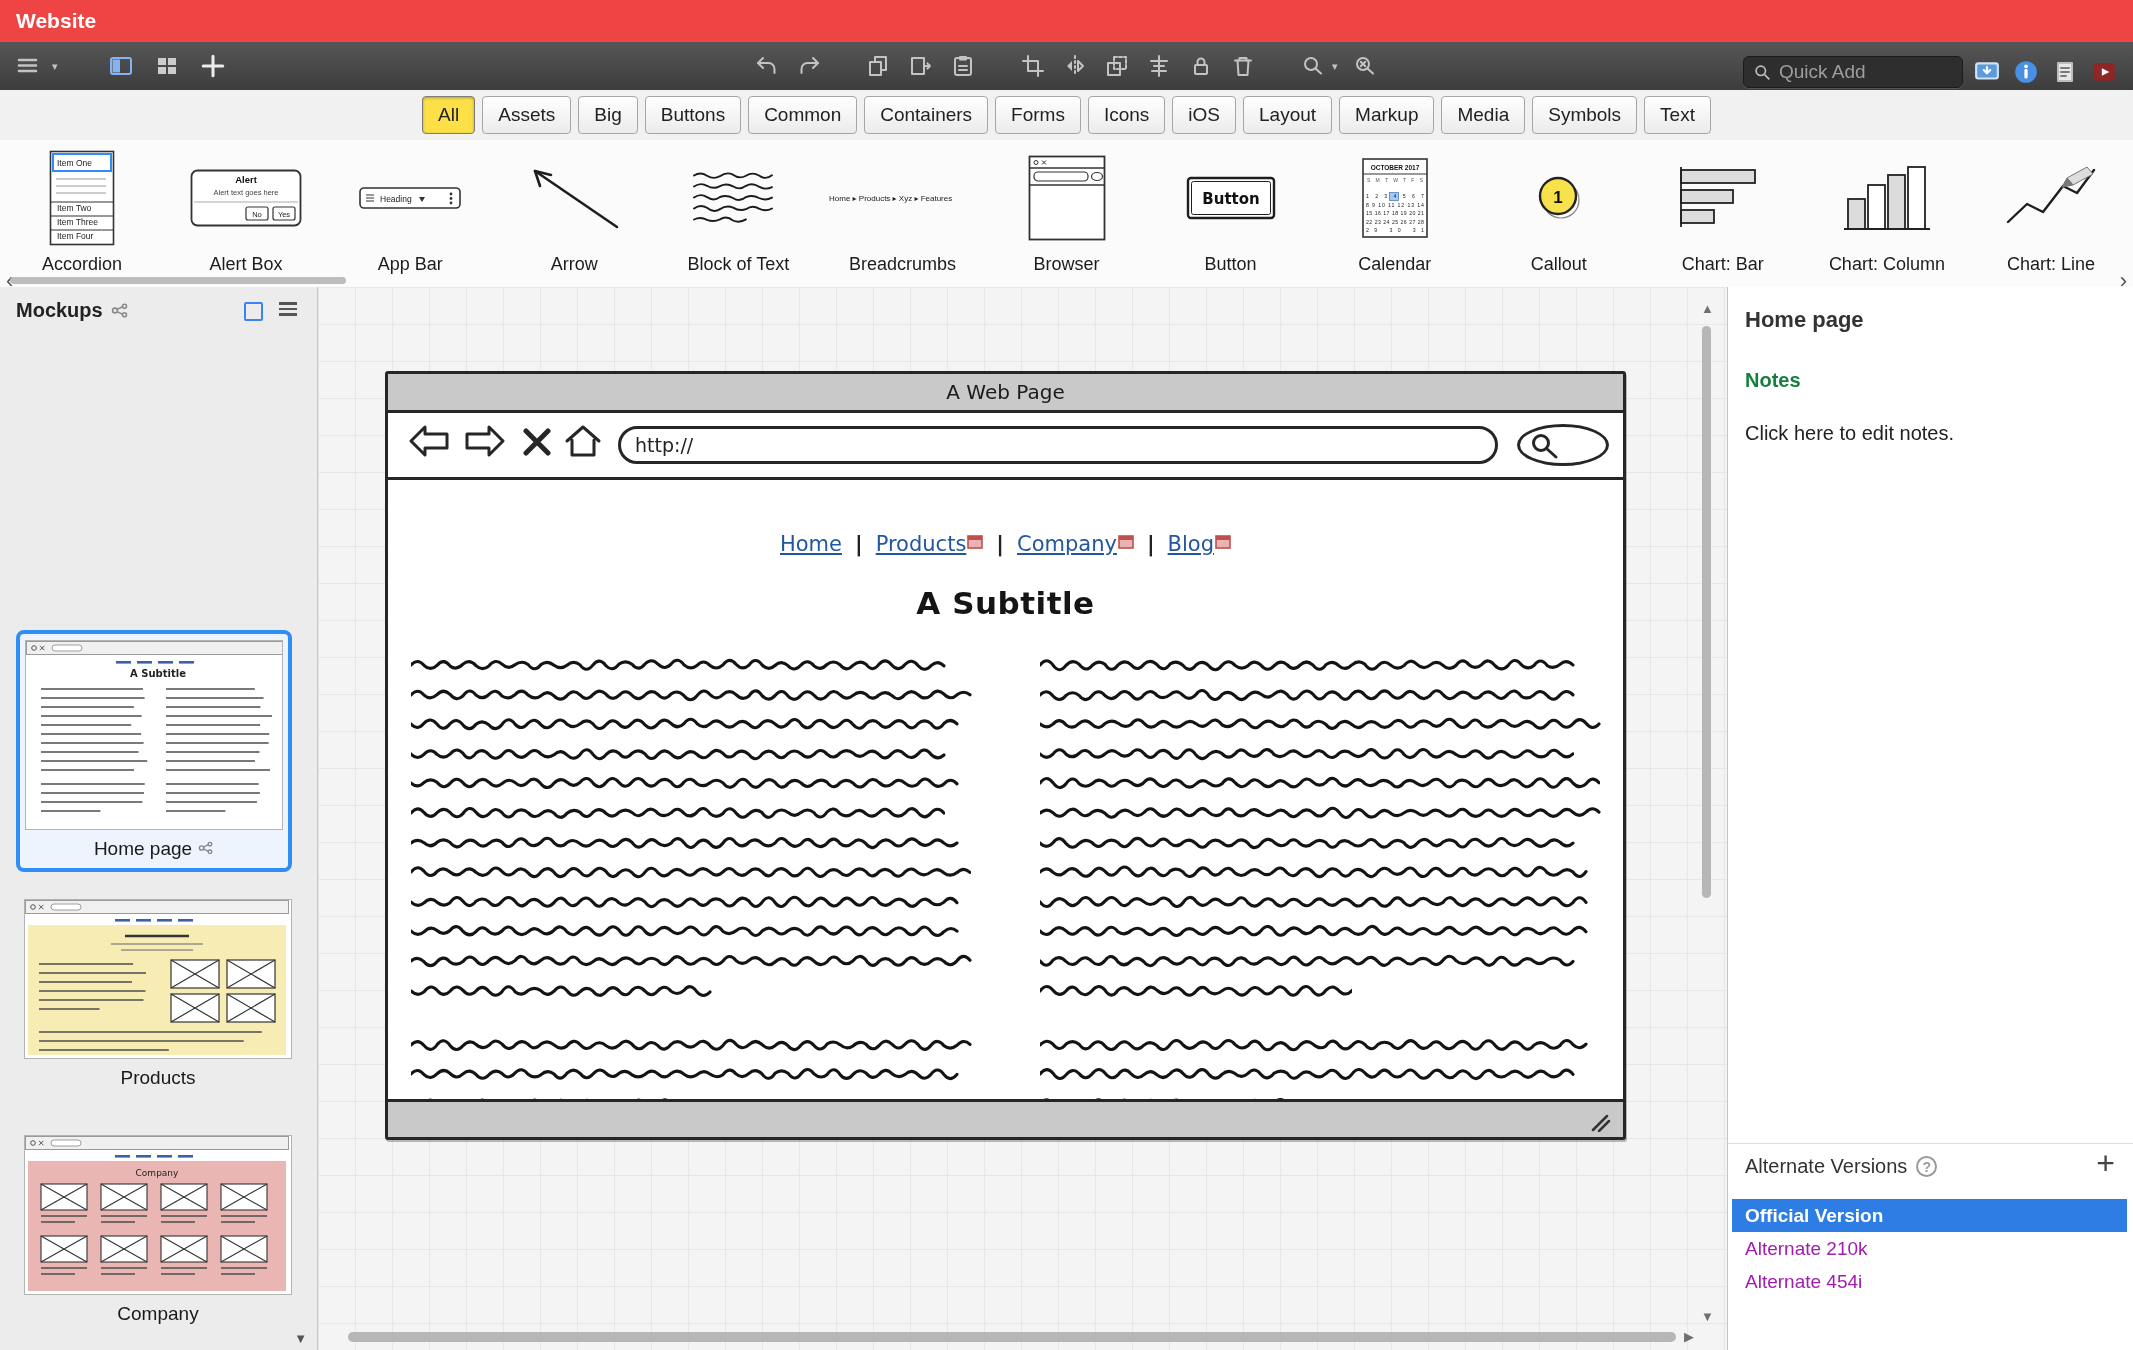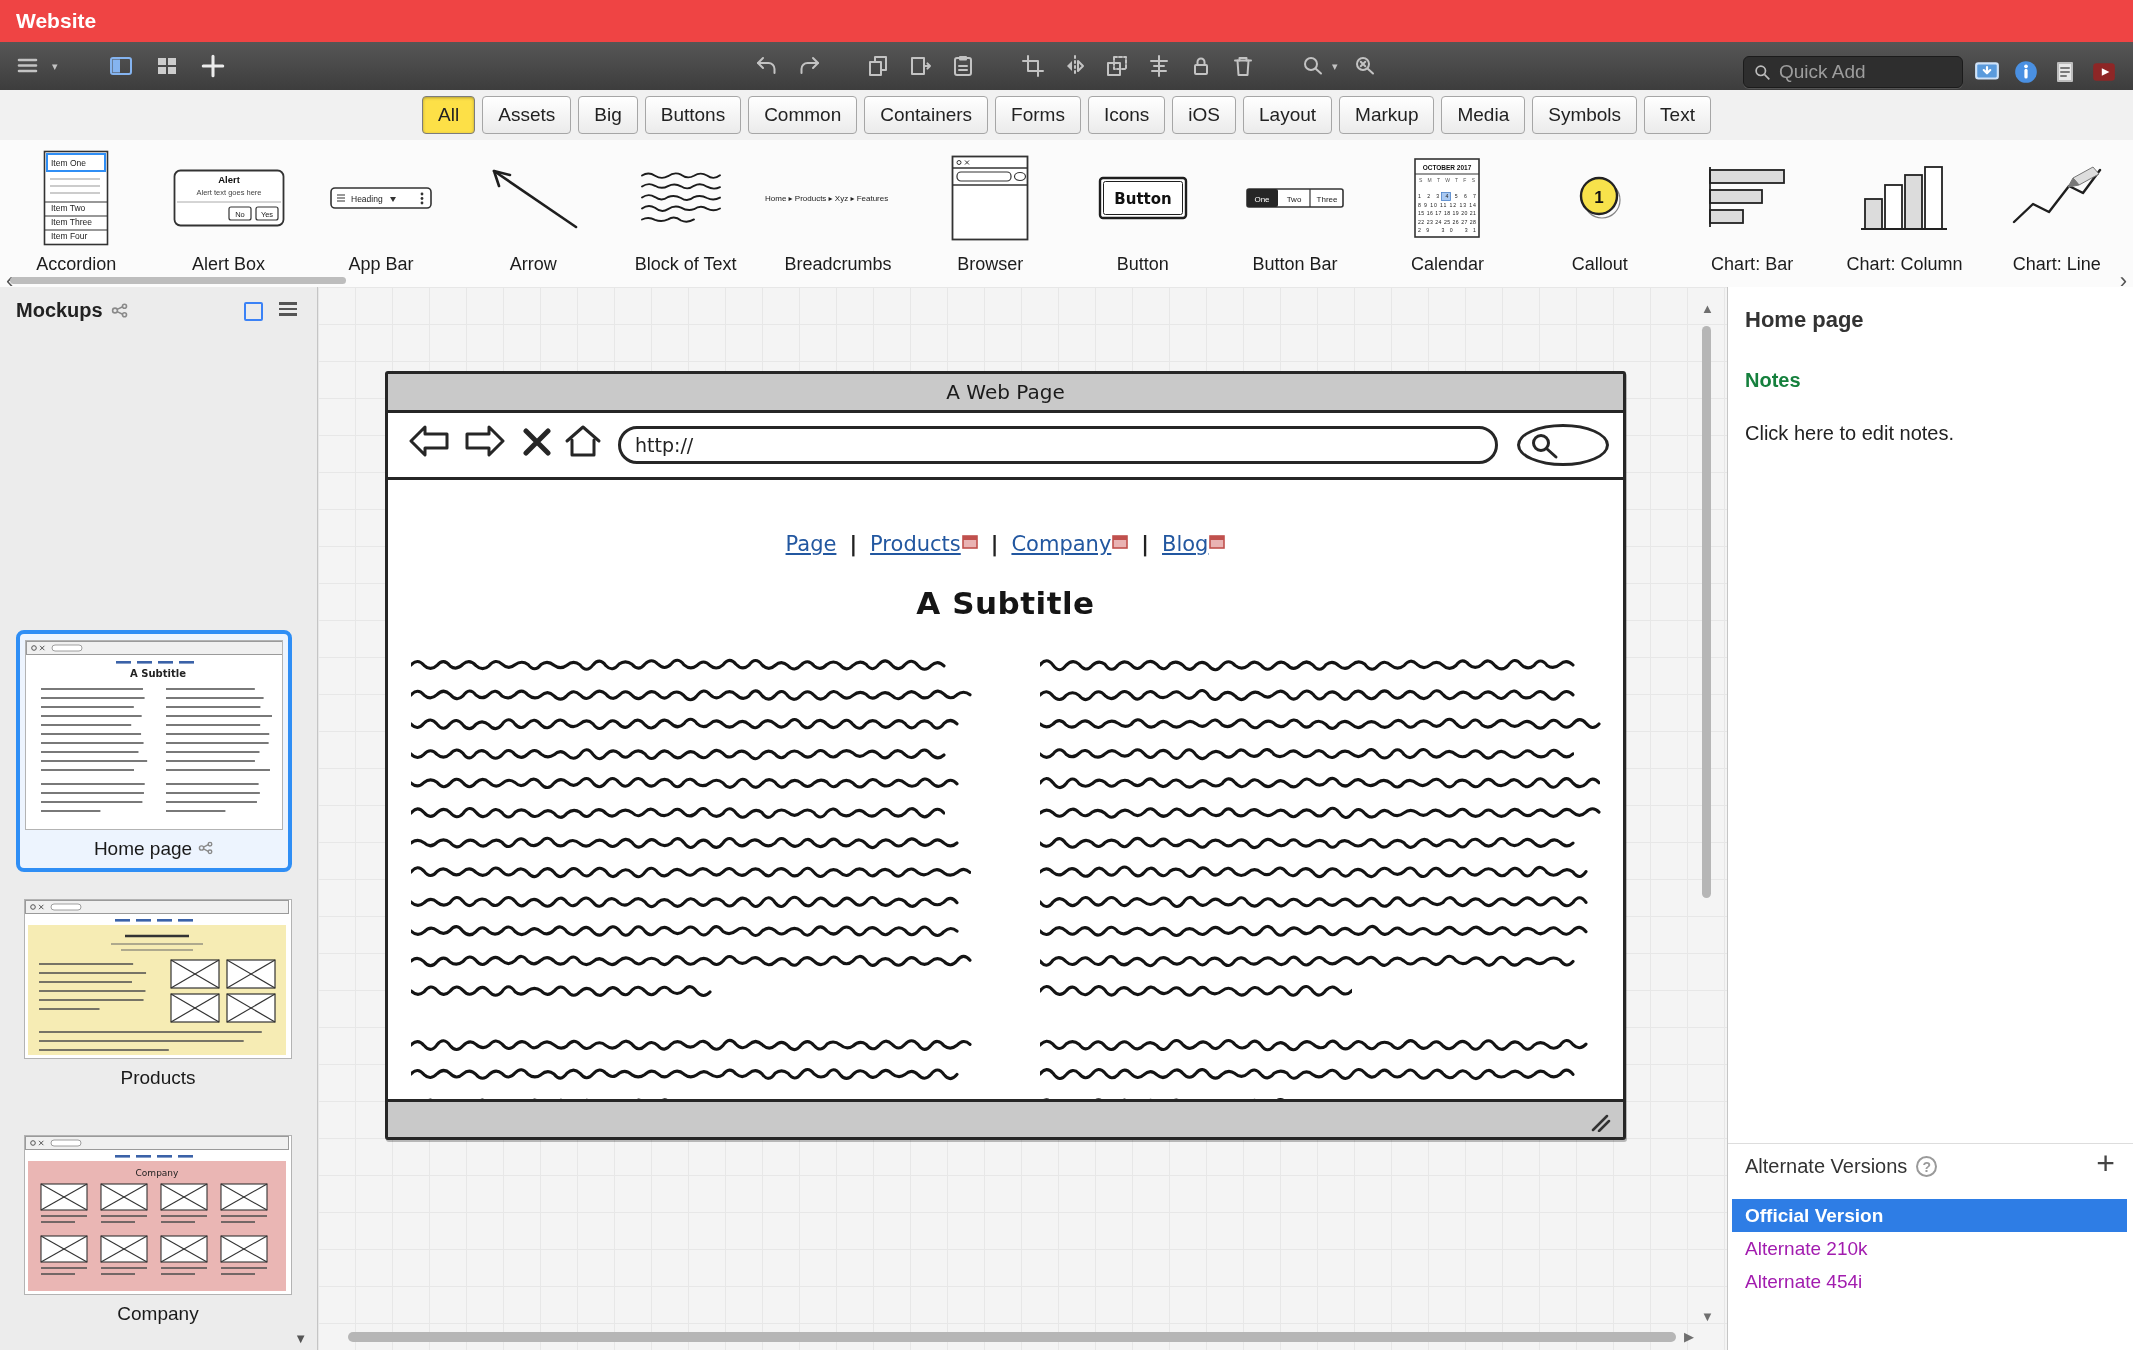--- a/index.html
+++ b/index.html
@@ -374,33 +374,20 @@
       </div>
       <div class="lib-item">
         <div class="lib-ic">
           <svg width="90" height="44" viewBox="0 0 90 44">
             <rect x="2" y="2" width="86" height="40" rx="3" fill="#fff" stroke="#1e1e1e" stroke-width="2.4"></rect>
             <rect x="5.5" y="5.5" width="79" height="33" rx="2" fill="none" stroke="#1e1e1e" stroke-width="1"></rect>
             <text x="45" y="28" font-size="15" font-weight="bold" text-anchor="middle" fill="#111" font-family="DejaVu Sans,sans-serif">Button</text>
           </svg>
         </div>
         <div class="lib-label">Button</div>
-      </div>
-      <div class="lib-item">
-        <div class="lib-ic">
-          <svg width="98" height="20" viewBox="0 0 98 20">
-            <rect x="1" y="1" width="96" height="18" rx="2" fill="#fff" stroke="#333" stroke-width="1.6"></rect>
-            <rect x="1" y="1" width="31" height="18" rx="2" fill="#262626"></rect>
-            <line x1="64" y1="1" x2="64" y2="19" stroke="#333" stroke-width="1.2"></line>
-            <text x="16" y="14" font-size="8" text-anchor="middle" fill="#fff">One</text>
-            <text x="48" y="14" font-size="8" text-anchor="middle" fill="#222">Two</text>
-            <text x="81" y="14" font-size="8" text-anchor="middle" fill="#222">Three</text>
-          </svg>
-        </div>
-        <div class="lib-label">Button Bar</div>
       </div>
       <div class="lib-item">
         <div class="lib-ic">
           <svg width="66" height="80" viewBox="0 0 66 80">
             <rect x="1" y="1" width="64" height="78" fill="#fff" stroke="#333" stroke-width="1.6"></rect>
             <line x1="1" y1="16" x2="65" y2="16" stroke="#333" stroke-width="1.2"></line>
             <text x="33" y="11.5" font-size="6.5" font-weight="bold" text-anchor="middle" fill="#111">OCTOBER 2017</text>
             <text x="33" y="24" font-size="5" text-anchor="middle" fill="#555" textLength="56">S M T W T F S</text>
             <rect x="27.5" y="34.5" width="9" height="8" fill="#a9c9f2" stroke="#4a80c9" stroke-width="0.8"></rect>
             <text x="4" y="40" font-size="5.2" fill="#222" textLength="58">1 2 3 4 5 6 7</text>
@@ -691,21 +678,21 @@
         <div class="search-oval">
           <svg width="30" height="28" viewBox="0 0 30 28">
               <circle cx="11" cy="11" r="7.5"></circle>
               <path d="M16.5 16.5 L26 25"></path>
             </svg>
         </div>
       </div>
       <div class="wire-content">
         <div class="wire-nav" id="wire-nav">
             <span class="wire-link">
-              <span>Page</span>
+              <span>Home</span>
             </span>
             <span class="wire-sep">|</span>
             <span class="wire-link">
               <span>Products</span>
               <span><svg width="16" height="14" viewBox="0 0 16 14" style="margin-bottom:2px">
                   <rect x="1" y="1" width="14" height="12" fill="#e9b3b3" stroke="#c0504d" stroke-width="1.6"></rect>
                   <rect x="1" y="1" width="14" height="4" fill="#c0504d"></rect>
                 </svg></span>
             </span>
             <span class="wire-sep">|</span>

